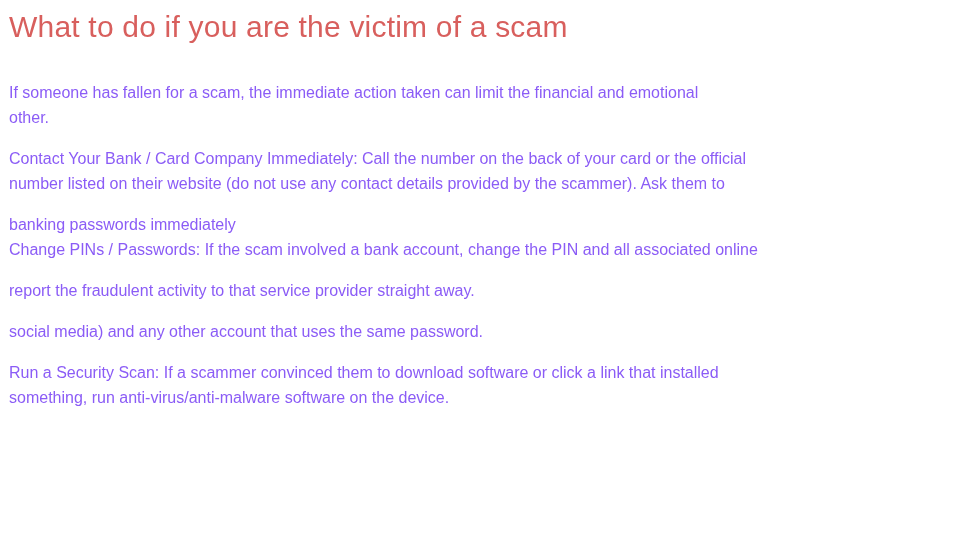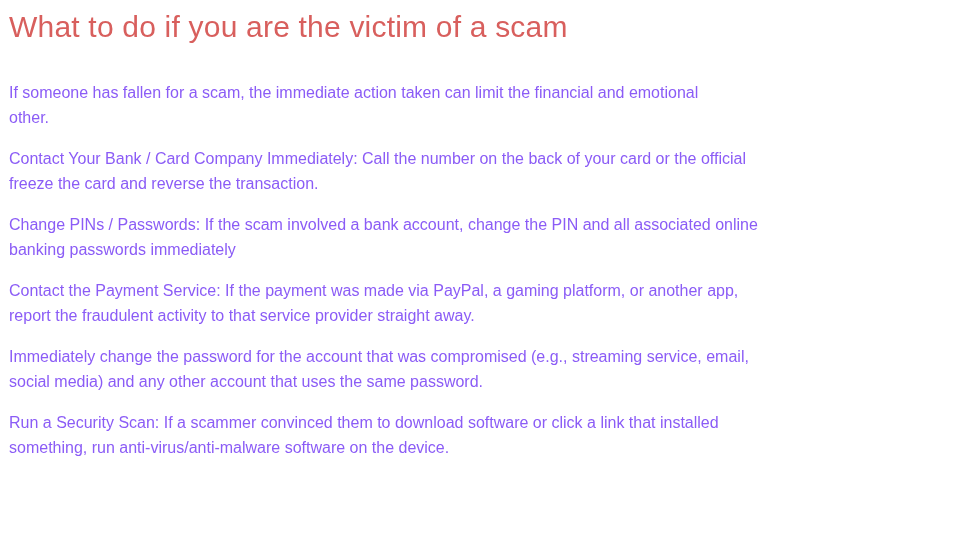--- a/index.html
+++ b/index.html
@@ -44,35 +44,33 @@
 
   <h1 class="page-title">What to do if you are the victim of a scam</h1>
 
   <div class="para">
     <span class="line">If someone has fallen for a scam, the immediate action taken can limit the financial and emotional</span>
     <span class="line">other.</span>
   </div>
 
   <div class="para">
     <span class="line">Contact Your Bank / Card Company Immediately: Call the number on the back of your card or the official</span>
-    <span class="line">freeze the card and reverse the transaction.</span>
+    <span class="line">number listed on their website (do not use any contact details provided by the scammer). Ask them to</span>
   </div>
 
   <div class="para">
+    <span class="line">banking passwords immediately</span>
     <span class="line">Change PINs / Passwords: If the scam involved a bank account, change the PIN and all associated online</span>
-    <span class="line">banking passwords immediately</span>
   </div>
 
   <div class="para">
-    <span class="line">Contact the Payment Service: If the payment was made via PayPal, a gaming platform, or another app,</span>
     <span class="line">report the fraudulent activity to that service provider straight away.</span>
   </div>
 
   <div class="para">
-    <span class="line">Immediately change the password for the account that was compromised (e.g., streaming service, email,</span>
     <span class="line">social media) and any other account that uses the same password.</span>
   </div>
 
   <div class="para">
     <span class="line">Run a Security Scan: If a scammer convinced them to download software or click a link that installed</span>
     <span class="line">something, run anti-virus/anti-malware software on the device.</span>
   </div>
 
 
 </div>

